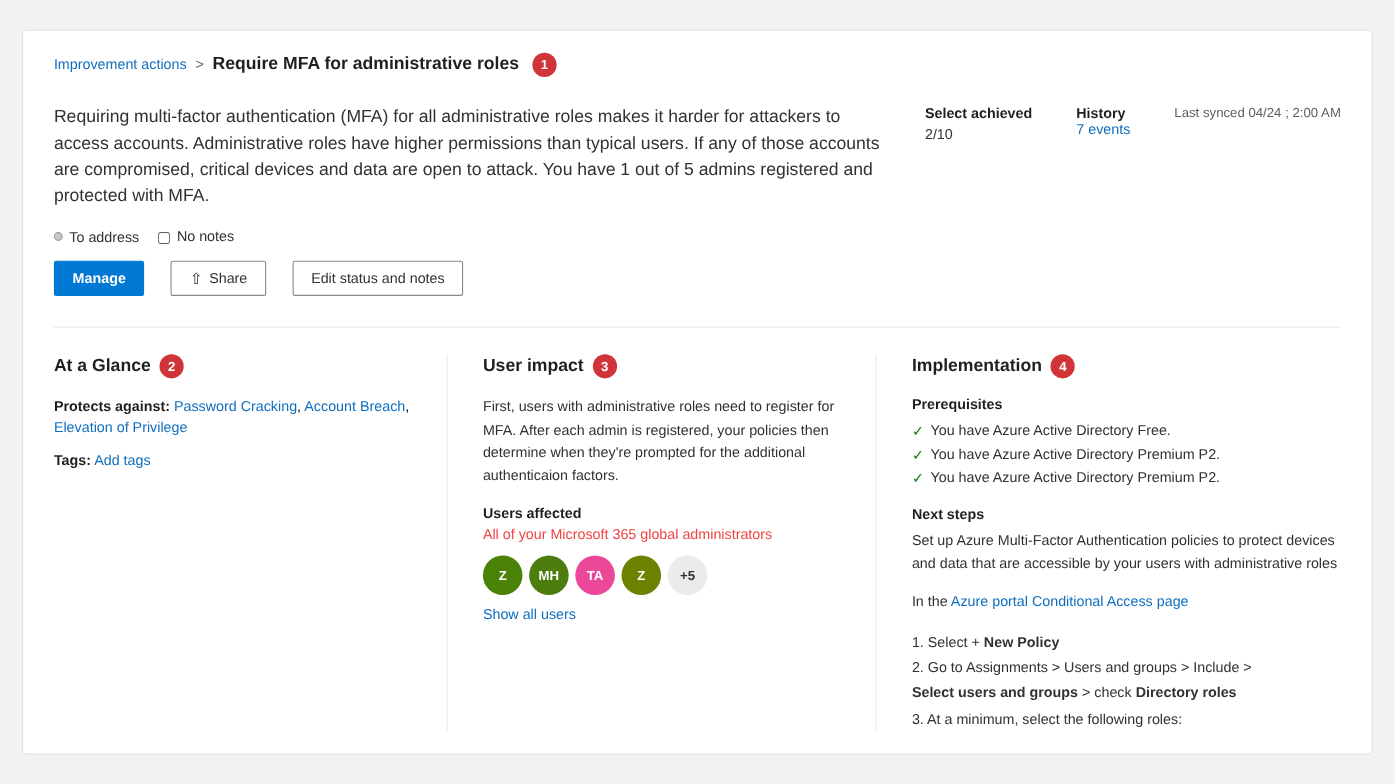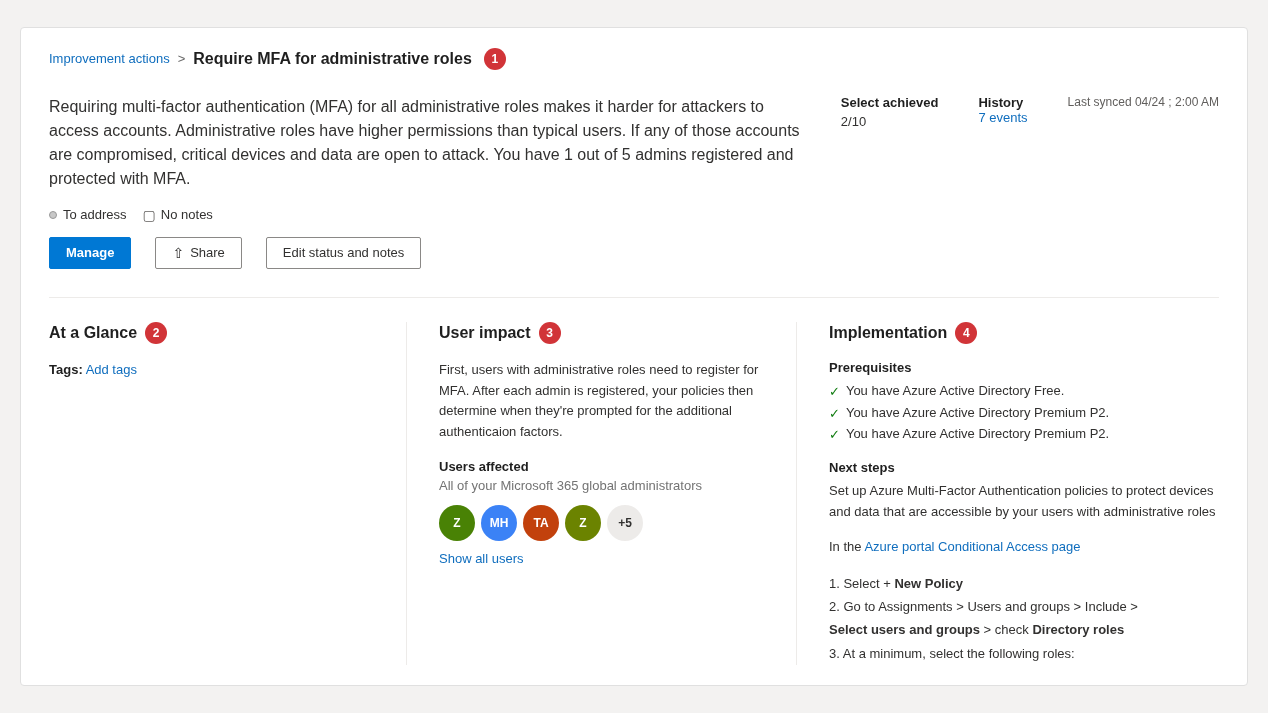--- a/index.html
+++ b/index.html
@@ -94,21 +94,21 @@
     }
     .last-synced {
       font-size: 12px;
       color: #605e5c;
       align-self: flex-start;
       white-space: nowrap;
     }
     
     .status-row {
       display: flex;
-      align-items: center;
+      align-items: flex-end;
       gap: 16px;
       margin-bottom: 14px;
     }
     .status-indicator {
       display: flex;
       align-items: center;
       gap: 6px;
       font-size: 13px;
       color: #323130;
     }
@@ -220,21 +220,21 @@
       margin-bottom: 16px;
     }
     .users-affected-label {
       font-weight: 700;
       font-size: 13px;
       color: #1f1f1f;
       margin-bottom: 4px;
     }
     .users-affected-desc {
       font-size: 13px;
-      color: #737373;
+      color: #ef4444;
       margin-bottom: 12px;
     }
     .avatar-row {
       display: flex;
       align-items: center;
       gap: 6px;
       margin-bottom: 10px;
     }
     .avatar {
       width: 36px;
@@ -242,22 +242,22 @@
       border-radius: 50%;
       display: flex;
       align-items: center;
       justify-content: center;
       font-size: 12px;
       font-weight: 700;
       color: #fff;
       flex-shrink: 0;
     }
     .avatar-green { background: #498205; }
-    .avatar-teal { background: #3b82f6; }
-    .avatar-dark { background: #c2410c; }
+    .avatar-teal { background: #4d7c0f; }
+    .avatar-dark { background: #ec4899; }
     .avatar-olive { background: #6b8300; }
     .avatar-extra {
       background: #edebe9;
       color: #323130;
       font-weight: 600;
     }
     .show-all-link {
       color: #106ebe;
       cursor: pointer;
       font-size: 13px;
@@ -356,20 +356,28 @@
   </div>
 
   <hr class="divider">
 
   <div class="three-col">
 
     <div class="col">
       <div class="col-title">
         <span>At a Glance</span>
         <span class="badge-circle">2</span>
+      </div>
+      <div class="glance-row">
+        <span class="glance-label">Protects against:</span>
+        <span>
+          <a class="glance-link"> Password Cracking</a><span>,</span>
+          <a class="glance-link"> Account Breach</a><span>,</span>
+          <a class="glance-link"> Elevation of Privilege</a>
+        </span>
       </div>
       <div class="glance-row">
         <span class="glance-label">Tags:</span>
         <span> </span>
         <a class="tag-link">Add tags</a>
       </div>
     </div>
 
     <div class="col">
       <div class="col-title">

